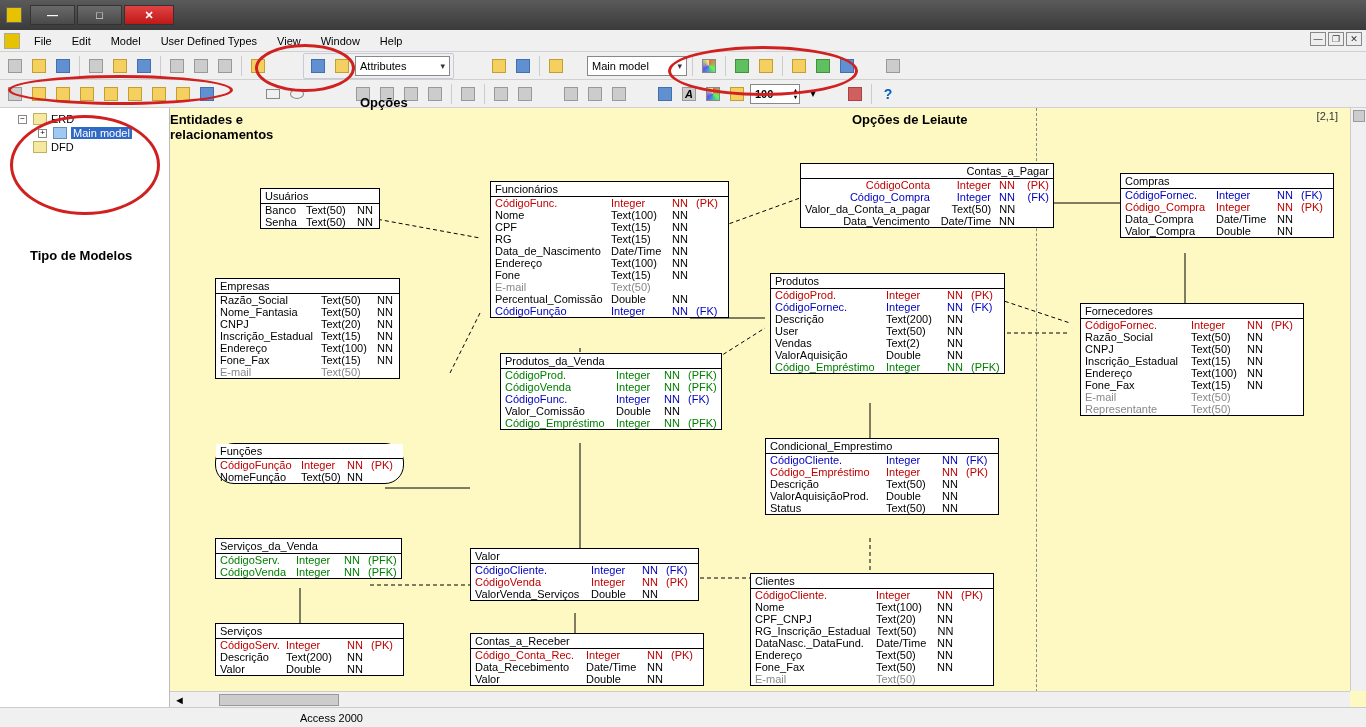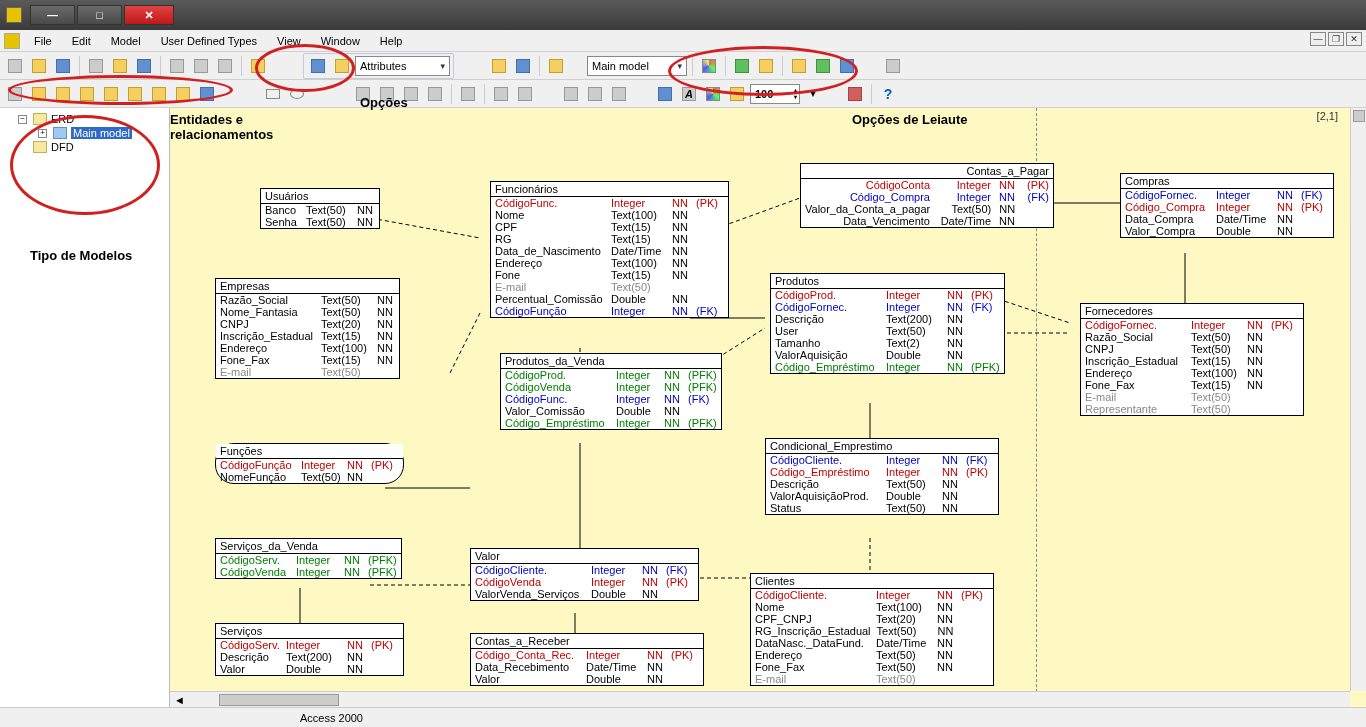--- a/index.html
+++ b/index.html
@@ -614,21 +614,21 @@
             <span class="ecol c-name" style="min-width:105px">Descrição</span>
             <span class="ecol c-type" style="min-width:55px">Text(200)</span>
             <span class="ecol c-nn">NN</span>
           </div>
           <div class="erow ">
             <span class="ecol c-name" style="min-width:105px">User</span>
             <span class="ecol c-type" style="min-width:55px">Text(50)</span>
             <span class="ecol c-nn">NN</span>
           </div>
           <div class="erow ">
-            <span class="ecol c-name" style="min-width:105px">Tamanho</span>
+            <span class="ecol c-name" style="min-width:105px">Vendas</span>
             <span class="ecol c-type" style="min-width:55px">Text(2)</span>
             <span class="ecol c-nn">NN</span>
           </div>
           <div class="erow ">
             <span class="ecol c-name" style="min-width:105px">ValorAquisição</span>
             <span class="ecol c-type" style="min-width:55px">Double</span>
             <span class="ecol c-nn">NN</span>
           </div>
           <div class="erow green">
             <span class="ecol c-name" style="min-width:105px">Código_Empréstimo</span>

